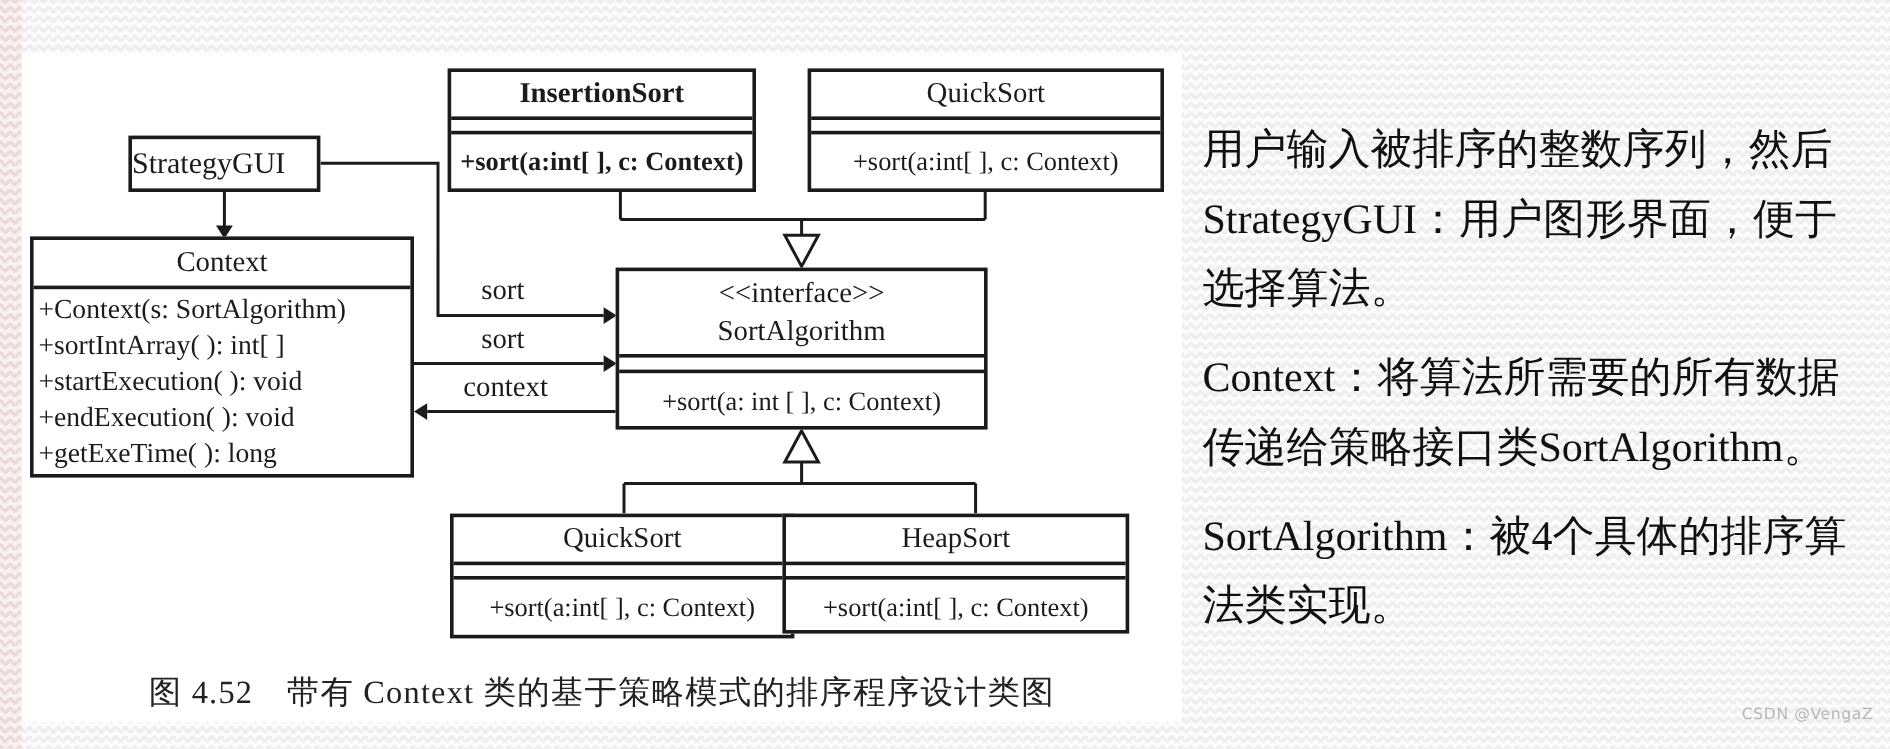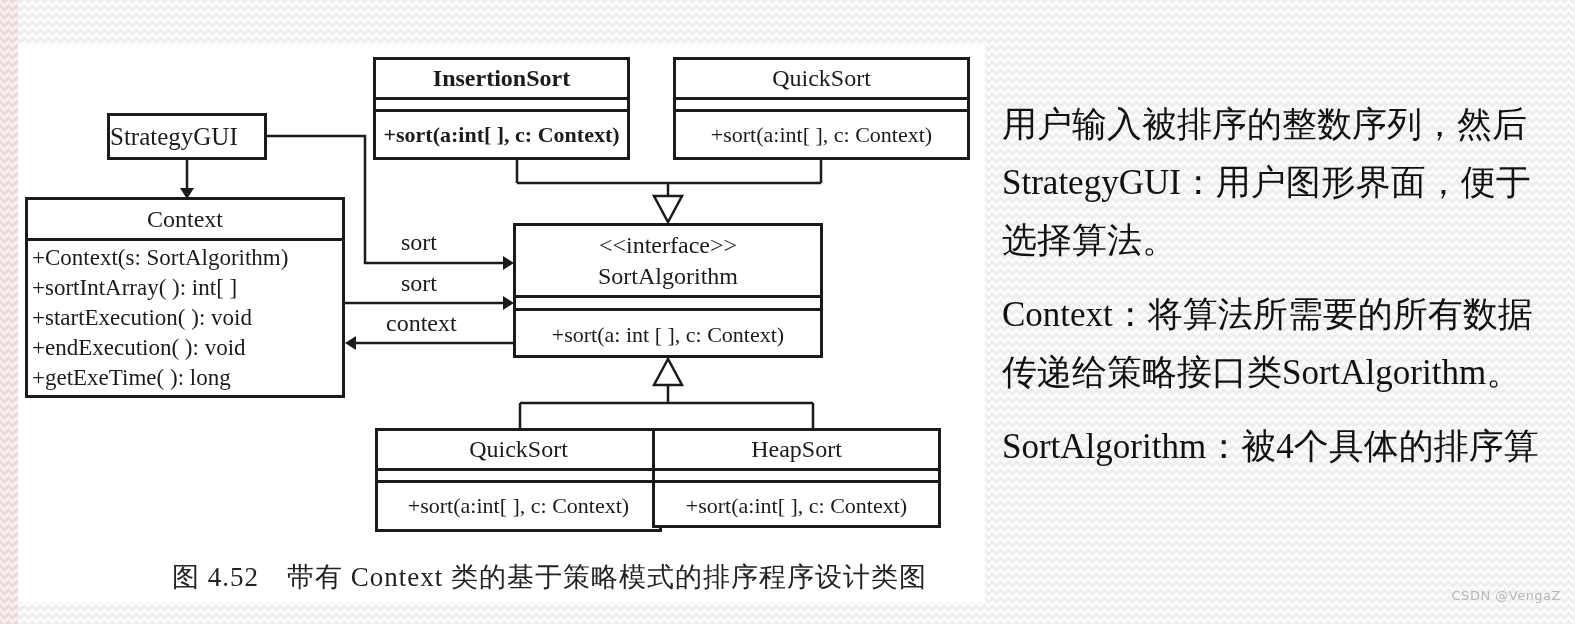--- a/index.html
+++ b/index.html
@@ -92,21 +92,21 @@
   }
   #lbl-sort1{left:383px;top:184px;}
   #lbl-sort2{left:383px;top:225px;}
   #lbl-context{left:368px;top:265px;}
 
   #connectors{position:absolute;left:0;top:0;width:967px;height:557px;}
 
   #caption{
     position:absolute;left:0;top:514px;width:967px;
     text-align:center;font-size:27px;color:#222;
-    letter-spacing:1px;white-space:nowrap;margin-left:48px;
+    letter-spacing:1px;white-space:nowrap;
   }
 
   
   #annotations{
     position:absolute;left:1002px;top:96px;width:566px;
     font-size:35px;line-height:58px;color:#111;
   }
   #annotations .para{margin:0 0 16px 0;}
   #annotations .line{white-space:nowrap;}
 
@@ -227,17 +227,18 @@
       <div class="line">用户输入被排序的整数序列，然后</div>
       <div class="line">StrategyGUI：用户图形界面，便于</div>
       <div class="line">选择算法。</div>
     </div>
     <div class="para">
       <div class="line">Context：将算法所需要的所有数据</div>
       <div class="line">传递给策略接口类SortAlgorithm。</div>
     </div>
     <div class="para">
       <div class="line">SortAlgorithm：被4个具体的排序算</div>
+      <div class="line">法类实现。</div>
     </div>
   </div>
 
   <div id="watermark">CSDN @VengaZ</div>
 </div>
 
 </body></html>

